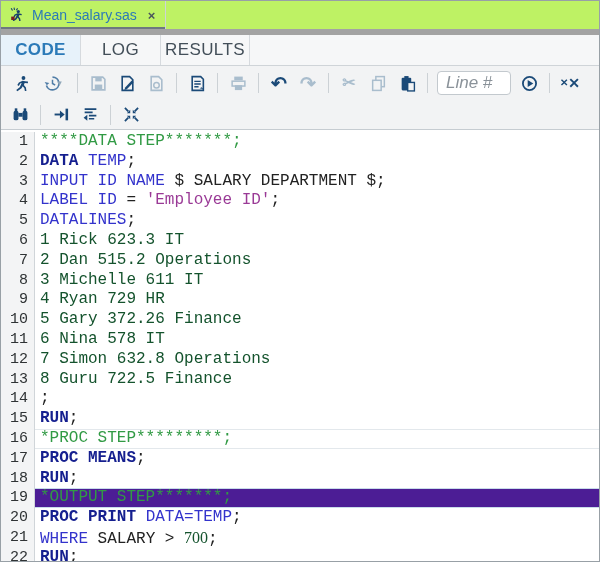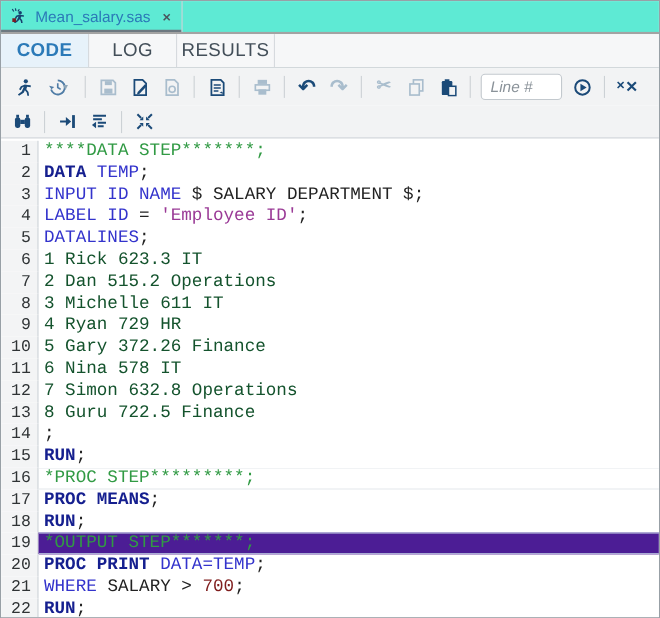--- a/index.html
+++ b/index.html
@@ -1,21 +1,21 @@
 <!DOCTYPE html>
 <html><head>
 <meta charset="utf-8">
 <style>
   html,body{margin:0;padding:0;background:#fff;}
   .window{width:600px;height:562px;border:1px solid #98a0a6;box-sizing:border-box;
     display:flex;flex-direction:column;background:#fff;
     font-family:"Liberation Sans",sans-serif;-webkit-font-smoothing:antialiased;}
 
   
-  .filetab-bar{height:28px;flex:none;background:#5eead4;border-bottom:2px solid #a3a3a3;display:flex;align-items:stretch;}
+  .filetab-bar{height:28px;flex:none;background:#bef264;border-bottom:6px solid #a3a3a3;display:flex;align-items:stretch;}
   .filetab{display:flex;align-items:center;gap:7px;padding:0 10px 0 8px;border-right:1px solid #cdd3d8;
     box-shadow:inset 0 -2px 0 #6d7880;cursor:default;}
   .filetab-label{color:#2b7ab8;font-size:14px;}
   .tab-close{color:#4a545c;font-size:13px;font-weight:bold;margin-left:4px;cursor:pointer;}
 
   
   .subtabs{height:30px;flex:none;background:#f6f7f8;border-bottom:1px solid #cfd4d8;display:flex;}
   .subtab{width:79px;display:flex;align-items:center;justify-content:center;border-right:1px solid #d6dade;
     font-size:17px;color:#434f59;letter-spacing:.4px;cursor:pointer;}
   .subtab.wide{width:88px;}
@@ -25,38 +25,38 @@
   .toolbar{flex:none;background:#f2f3f4;display:flex;align-items:center;padding:0 8px;gap:7px;}
   .toolbar.row1{height:34px;}
   .toolbar.row2{height:29px;border-bottom:1px solid #c6ccd1;}
   .tbtn{width:22px;height:22px;display:flex;align-items:center;justify-content:center;color:#1b4a78;cursor:pointer;flex:none;}
   .tbtn.off{color:#a9bdcd;cursor:default;}
   .tbtn svg{width:17px;height:17px;display:block;}
   .glyph{font-size:19px;font-weight:bold;line-height:1;}
   .caret{font-size:9px;color:#8fa6b8;margin-left:-4px;}
   .sep{width:1px;height:20px;background:#ccd1d5;margin:0 2px;flex:none;}
   .linebox{width:56px;height:22px;border:1px solid #c3c9ce;border-radius:4px;background:#fff;
-    font-style:italic;color:#8a9299;font-size:14px;padding:0 8px;font-family:"Liberation Sans",sans-serif;}
+    font-style:italic;color:#8a9299;font-size:17px;padding:0 8px;font-family:"Liberation Sans",sans-serif;}
   .linebox::placeholder{color:#8a9299;font-style:italic;}
   .clear-ico{font-weight:bold;color:#1b4a78;font-size:14px;line-height:1;}
   .clear-ico .small-x{font-size:10px;vertical-align:-3px;}
 
   
   .editor{flex:1;overflow:hidden;background:#fff;font-family:"Liberation Mono",monospace;
     font-size:16px;padding-top:2px;}
   .code-row{display:flex;height:19.8px;line-height:19.8px;}
   .gut{width:34px;flex:none;box-sizing:border-box;background:#f3f4f5;border-right:1px solid #d0d5d9;
     color:#2f3335;text-align:right;padding-right:6px;font-size:15px;}
   .txt{flex:1;padding-left:5px;white-space:pre;}
   .seg-comment{color:#319a44;}
   .seg-step{color:#151f8f;font-weight:bold;}
   .seg-kw{color:#3333cc;}
   .seg-plain{color:#222;}
   .seg-string{color:#9a3a96;}
-  .seg-number{color:#7f1d1d;}
+  .seg-number{color:#14532d;font-family:Liberation Serif, serif;}
   .seg-data{color:#14532d;}
   .hl .txt{background:#4c1d95;box-shadow:inset 0 1px 0 #c9dcea,inset 0 -1px 0 #c9dcea;}
   .section .txt{box-shadow:inset 0 1px 0 #e3e8ec,inset 0 -1px 0 #e3e8ec;}
 </style>
 </head>
 <body>
 
 <div class="window">
 
   <div class="filetab-bar">

